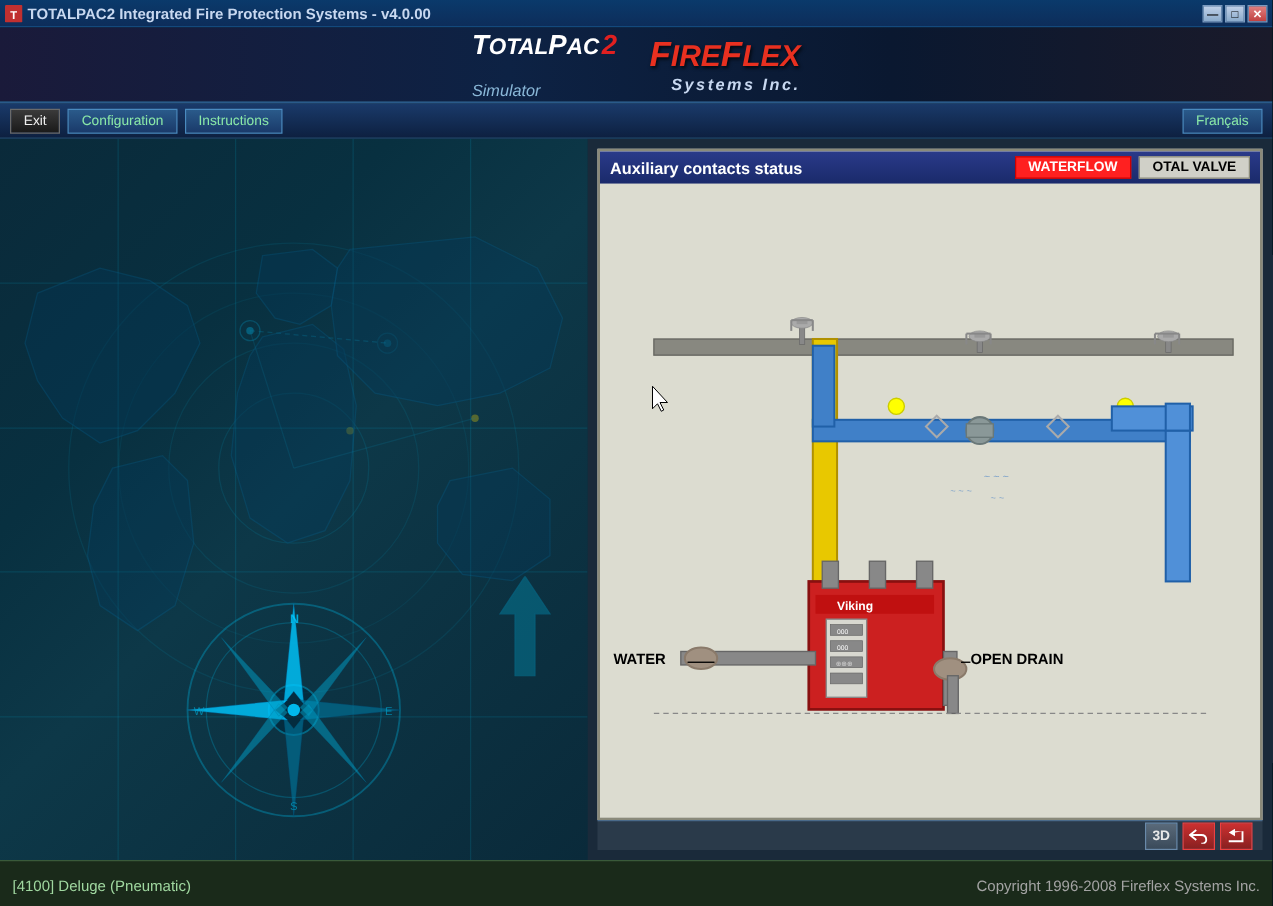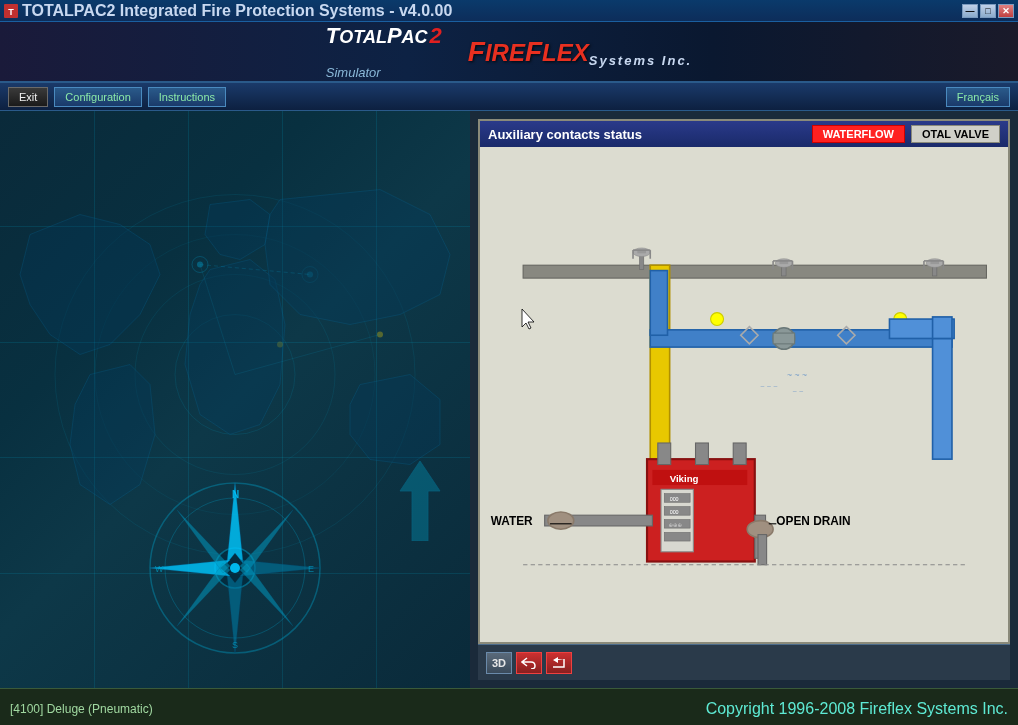--- a/index.html
+++ b/index.html
@@ -21,21 +21,21 @@
       padding: 0 4px;
       border-bottom: 1px solid #1a5fa0;
     }
     #title-bar-left {
       display: flex;
       align-items: center;
       gap: 4px;
     }
     #title-text {
       color: #c8d8f0;
-      font-size: 16px;
+      font-size: 12px;
       font-weight: bold;
     }
     #title-controls {
       display: flex;
       gap: 2px;
     }
     .title-btn {
       width: 16px;
       height: 14px;
       border: 1px solid #7a9abf;
@@ -65,21 +65,21 @@
     }
     #header-left {
       display: flex;
       align-items: center;
     }
     #logo-area {
       text-align: right;
     }
     #fireflex-logo {
       display: flex;
-      flex-direction: row;
+      flex-direction: column;
       align-items: flex-end;
       margin-left: 26px;
     }
 
     
     #nav-bar {
       height: 28px;
       background: linear-gradient(to bottom, #1a3a6a, #0d2040);
       display: flex;
       align-items: center;
@@ -214,23 +214,24 @@
 
     
     #system-diagram {
       width: 100%;
       height: 100%;
     }
 
     
     #bottom-toolbar {
       background: #2a3a4a;
-      height: 36px;
-      display: flex;
-      align-items: center;
+      height: 24px;
+      display: flex;
+      align-items: center;
+      justify-content: flex-end;
       padding: 0 8px;
       gap: 4px;
       border-top: 1px solid #4a6a8a;
     }
     .toolbar-btn {
       width: 26px;
       height: 22px;
       background: linear-gradient(to bottom, #5a6a7a, #3a4a5a);
       border: 1px solid #6a8aaa;
       display: flex;
@@ -254,22 +255,22 @@
       align-items: center;
       justify-content: space-between;
       padding: 0 10px;
       border-top: 1px solid #3a5a3a;
     }
     #status-left {
       color: #a0d8a0;
       font-size: 12px;
     }
     #status-right {
-      color: #5eead4;
-      font-size: 16px;
+      color: #a3a3a3;
+      font-size: 12px;
     }
   </style>
 </head>
 <body>
 
 <div id="title-bar">
   <div id="title-bar-left">
     <svg width="14" height="14" viewBox="0 0 14 14">
       <rect width="14" height="14" fill="#c03030" rx="1"></rect>
       <text x="7" y="11" text-anchor="middle" fill="white" font-size="9" font-weight="bold">T</text>

